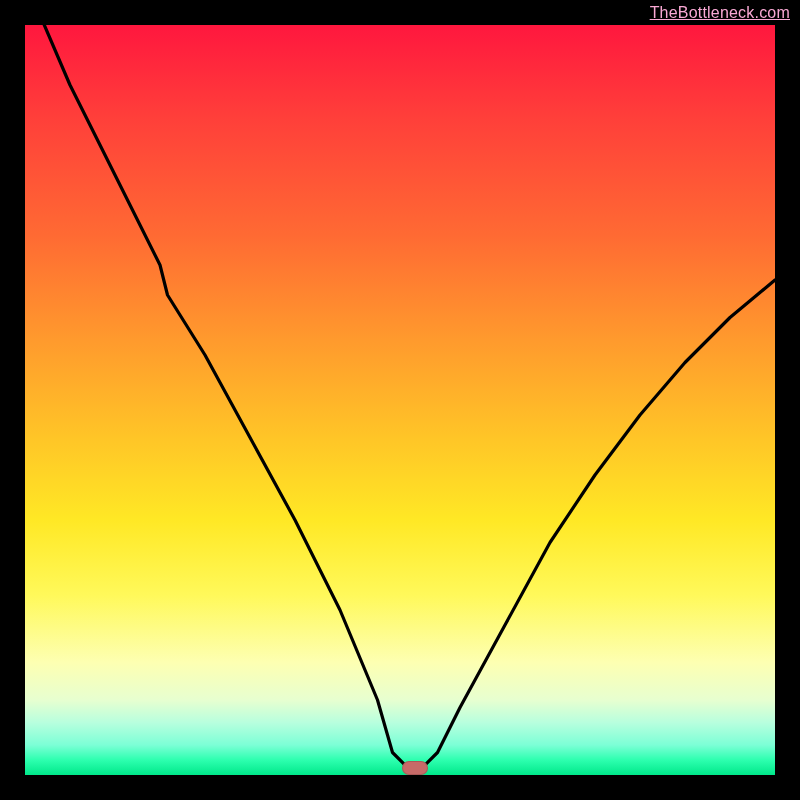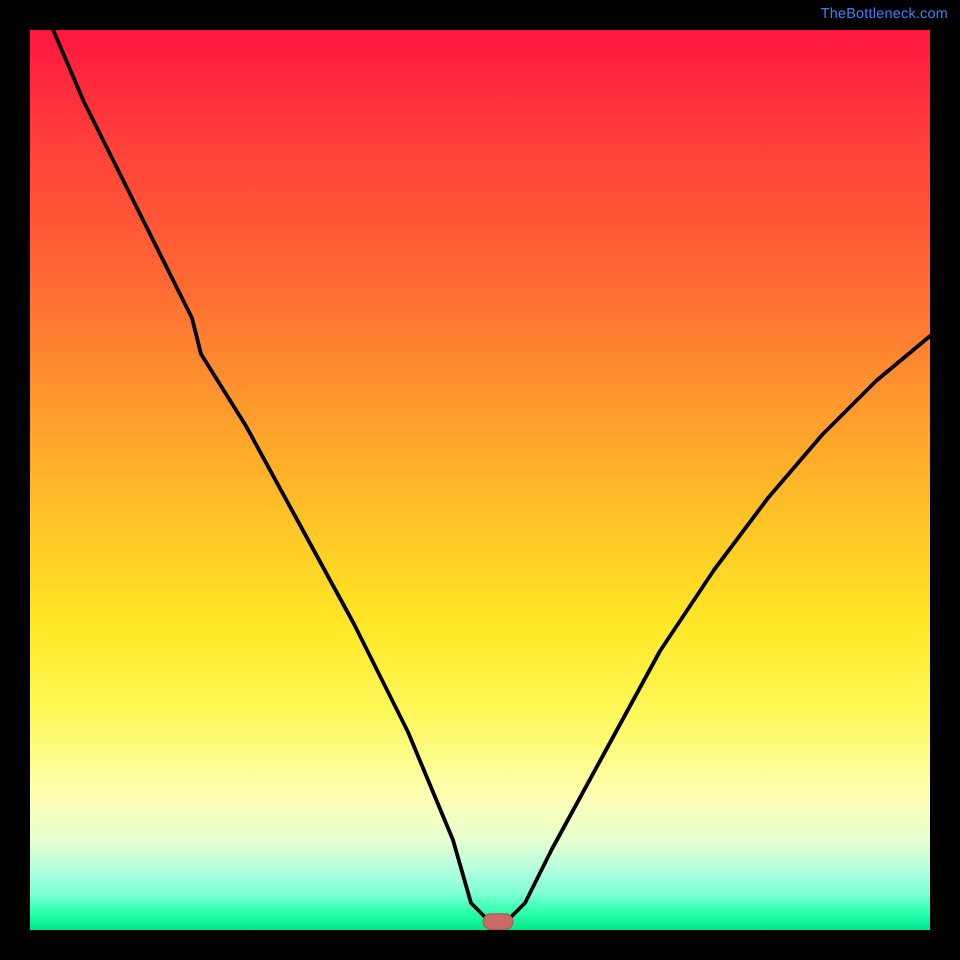--- a/index.html
+++ b/index.html
@@ -52,25 +52,26 @@
     height: 14px;
     background: #c76a68;
     border-radius: 7px;
     transform: translate(-50%, -50%);
     box-shadow: 0 0 0 1px rgba(0,0,0,0.15) inset;
   }
   .watermark {
     position: absolute;
     top: 4px;
     right: 10px;
-    color: #3b82f6;
-    font-size: 12px;
+    color: #f9a8d4;
+    font-size: 16px;
     font-weight: 500;
     letter-spacing: 0.2px;
     user-select: none;
+    text-decoration: underline;
   }
 </style>
 </head>
 <body>
 
 <div class="frame">
 
   <div class="plot-area">
 
     <svg class="curve" viewBox="0 0 750 750" preserveAspectRatio="none">

